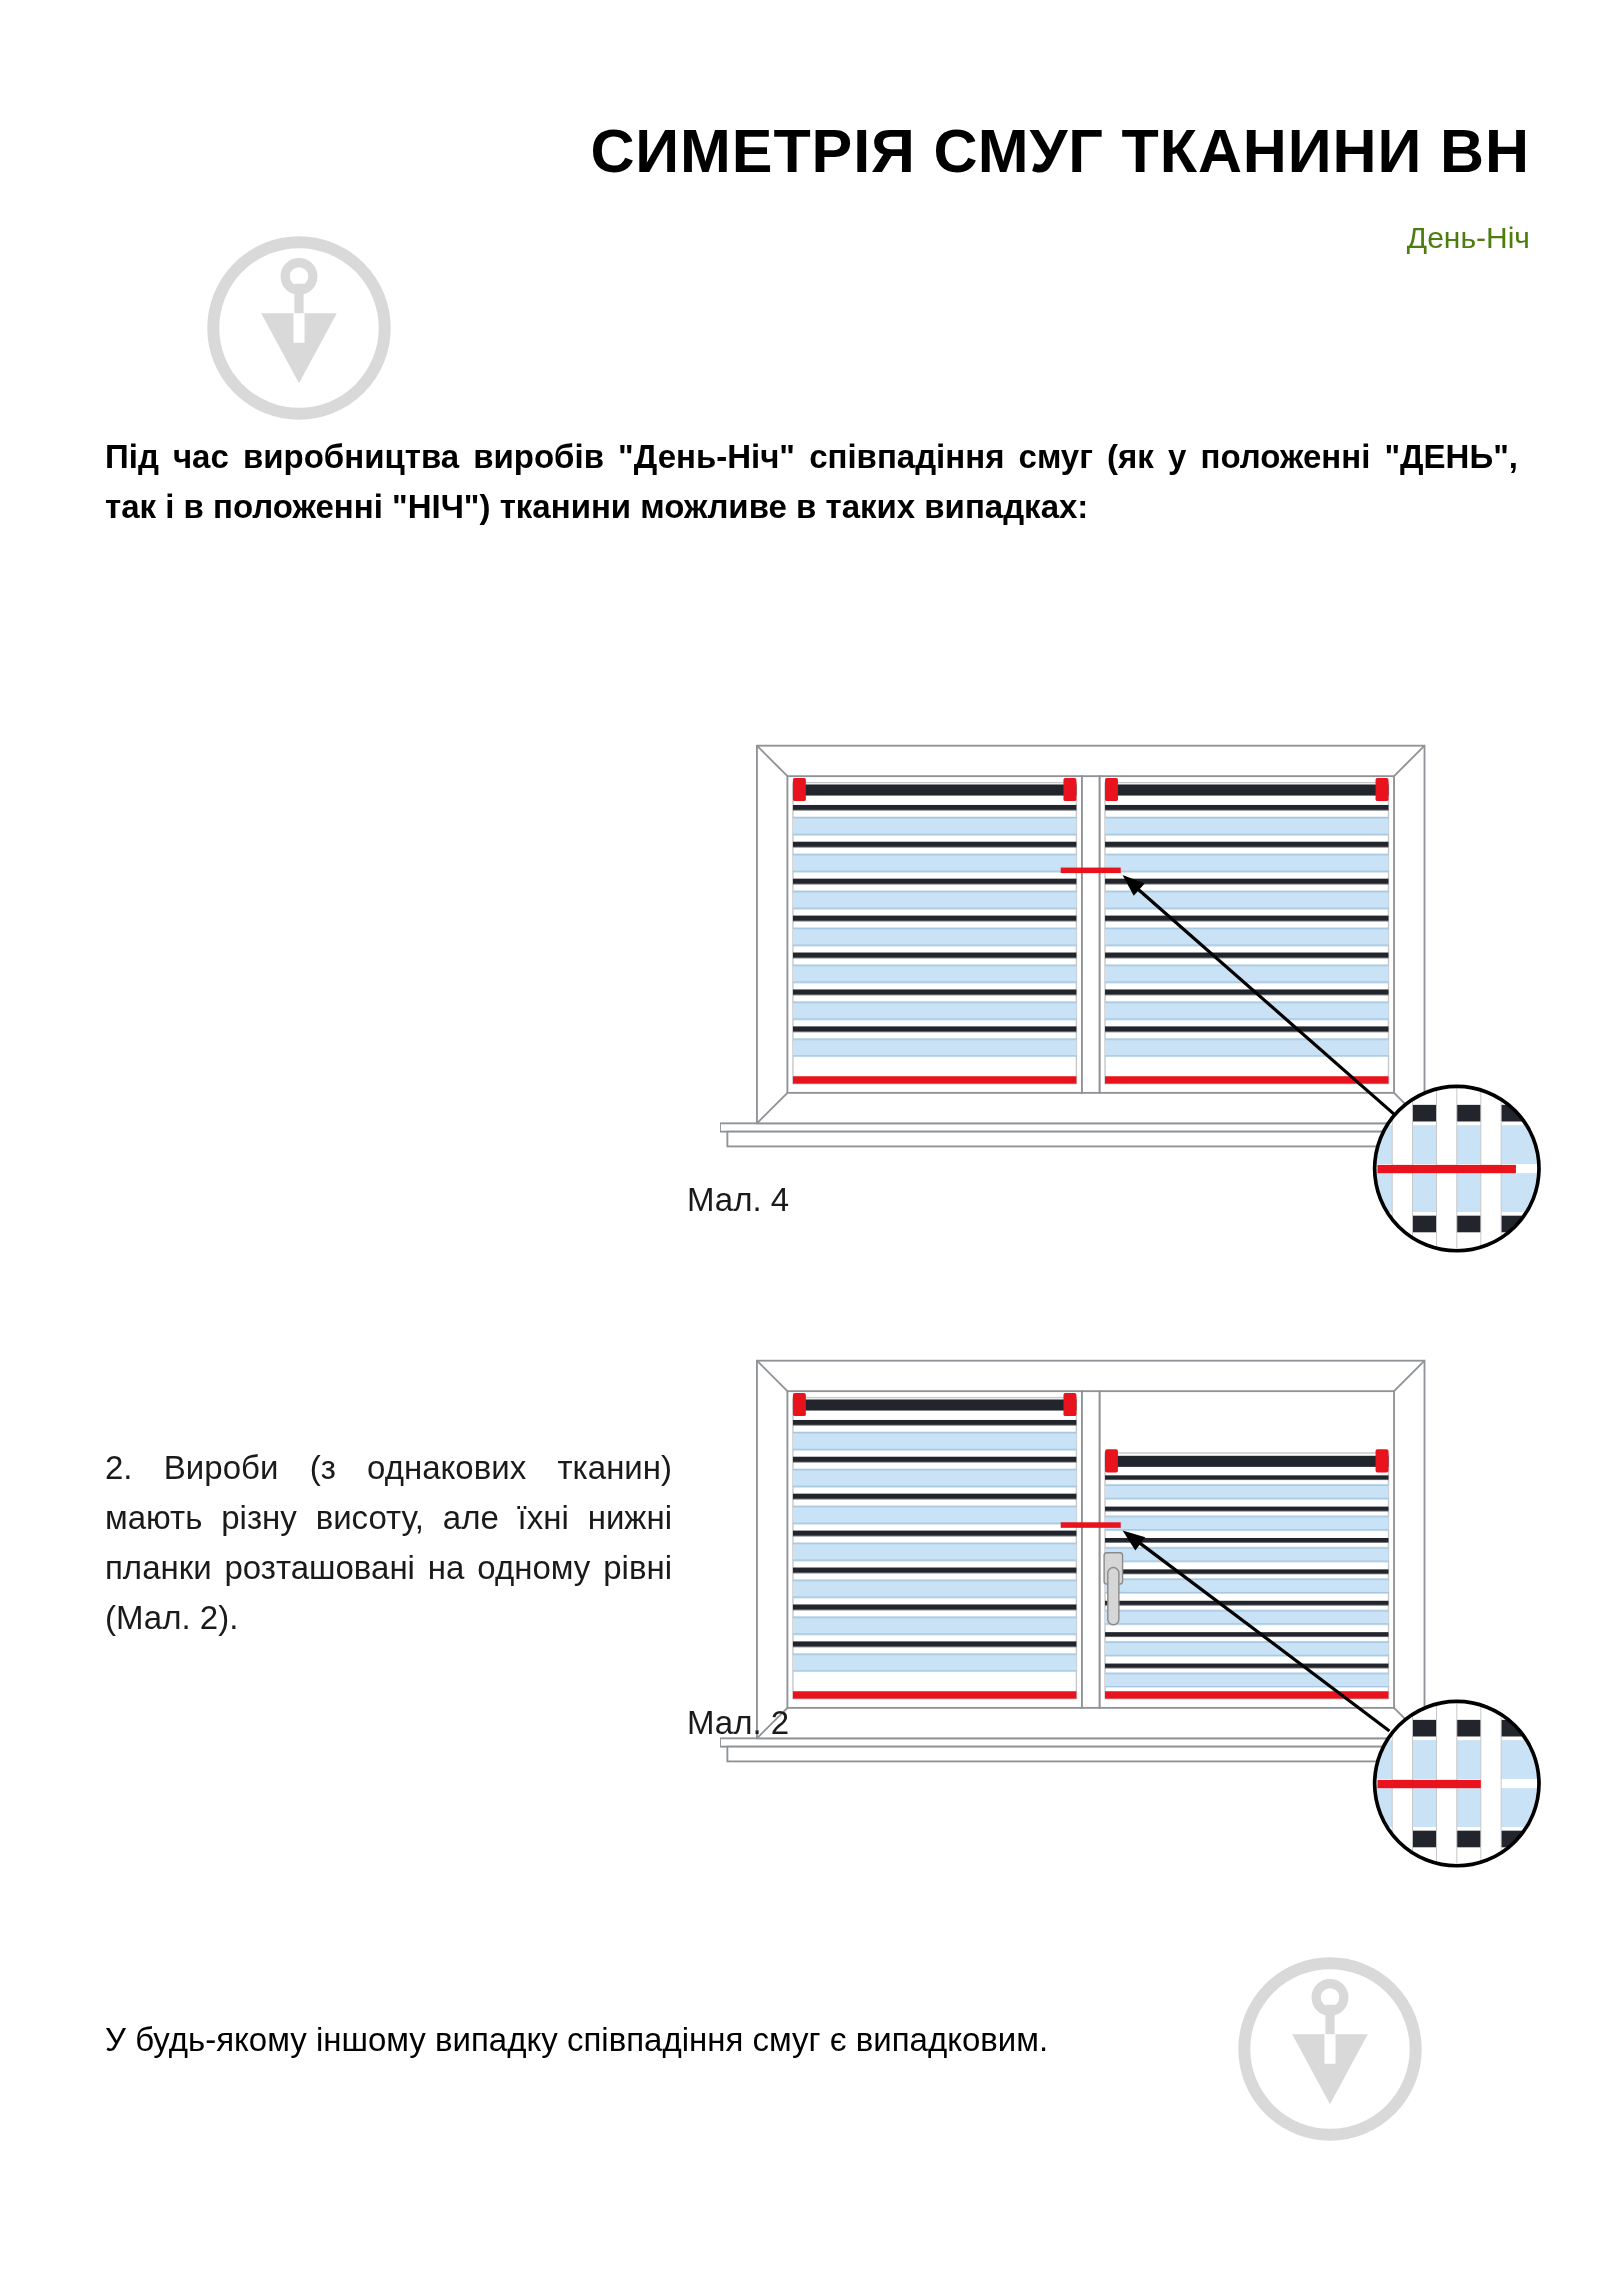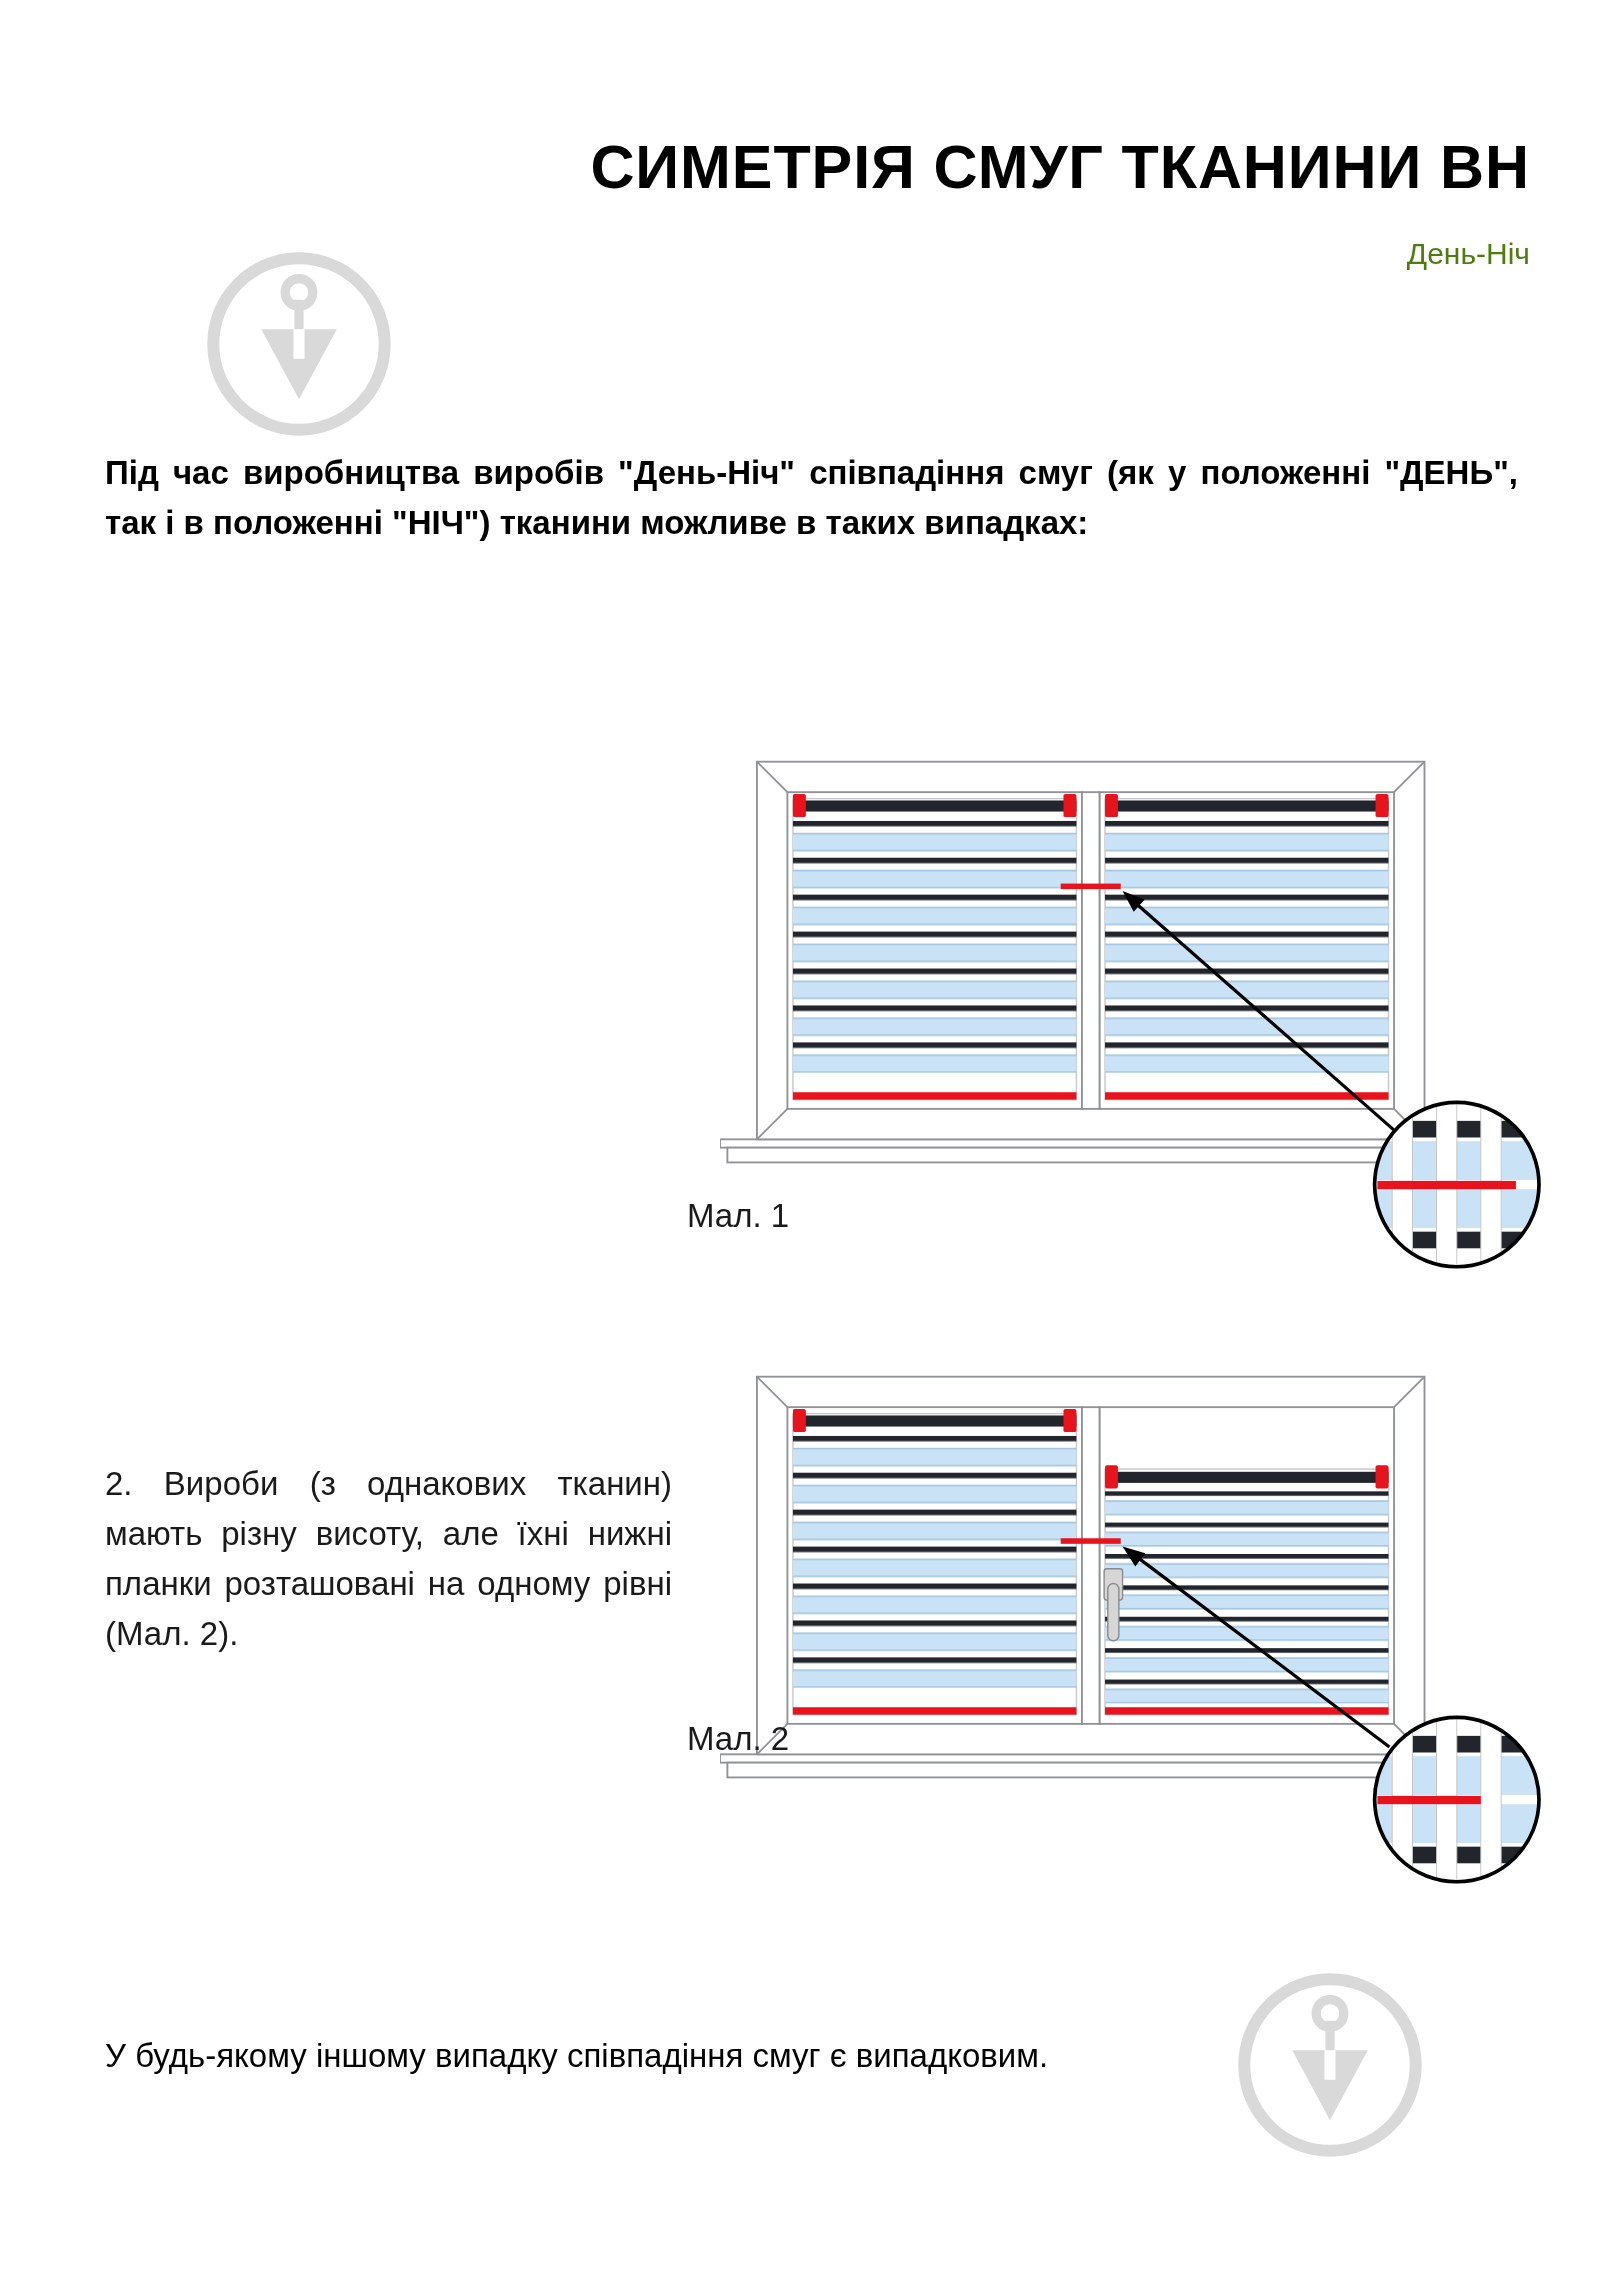--- a/index.html
+++ b/index.html
@@ -6,21 +6,21 @@
     --accent-red:#e8131d;
     --stripe-blue:#c9e2f5;
     --stripe-blue-edge:#9fc3dc;
     --stripe-dark:#23252d;
     --frame-gray:#8f9296;
     --watermark-gray:#d9d9d9;
   }
   *{margin:0;padding:0;box-sizing:border-box;}
   body{background:#fff;}
   .page{position:relative;width:1614px;height:2174px;background:#fff;
-        font-family:"Liberation Sans",sans-serif;color:#000;overflow:hidden;margin-top:16px;}
+        font-family:"Liberation Sans",sans-serif;color:#000;overflow:hidden;}
   .title{position:absolute;top:116px;right:84px;font-size:61px;font-weight:bold;letter-spacing:0.9px;white-space:nowrap;}
   .subtitle{position:absolute;top:221px;right:84px;font-size:30px;color:#4d7c0f;}
   .intro{position:absolute;left:105px;top:432px;width:1413px;font-size:33px;font-weight:bold;
          line-height:50px;text-align:justify;text-align-last:left;}
   .item{position:absolute;left:105px;width:567px;font-size:33px;line-height:50px;
         text-align:justify;text-align-last:left;color:#1a1a1a;}
   .item1{top:817px;}
   .item2{top:1443px;}
   .caption{position:absolute;font-size:33px;color:#1a1a1a;}
   .cap1{left:687px;top:1181px;}
@@ -137,21 +137,21 @@
         <rect x="705" y="467" width="186" height="42" class="c-blue"></rect>
         <rect x="705" y="513" width="186" height="18" class="c-dark"></rect>
         <rect x="728" y="369" width="22" height="186" class="mstrip"></rect>
         <rect x="776" y="369" width="22" height="186" class="mstrip"></rect>
         <rect x="824" y="369" width="22" height="186" class="mstrip"></rect>
         <rect x="712" y="458" width="150" height="9" class="c-red"></rect>
       </g>
       <circle cx="798" cy="462" r="89" class="magring"></circle>
     </g>
   </svg>
-  <div class="caption cap1">Мал. 1</div>
+  <div class="caption cap1">Мал. 4</div>
 
   <div class="item item2">2. Вироби (з однакових тканин) мають різну висоту, але їхні нижні планки розташовані на одному рівні (Мал. 2).</div>
 
   <svg class="figure fig2" width="831" height="554" viewBox="0 0 900 600">
 
     <g>
       <rect x="0" y="413" width="792" height="9" class="frame"></rect>
       <rect x="8" y="422" width="784" height="16" class="frame"></rect>
     </g>
 

